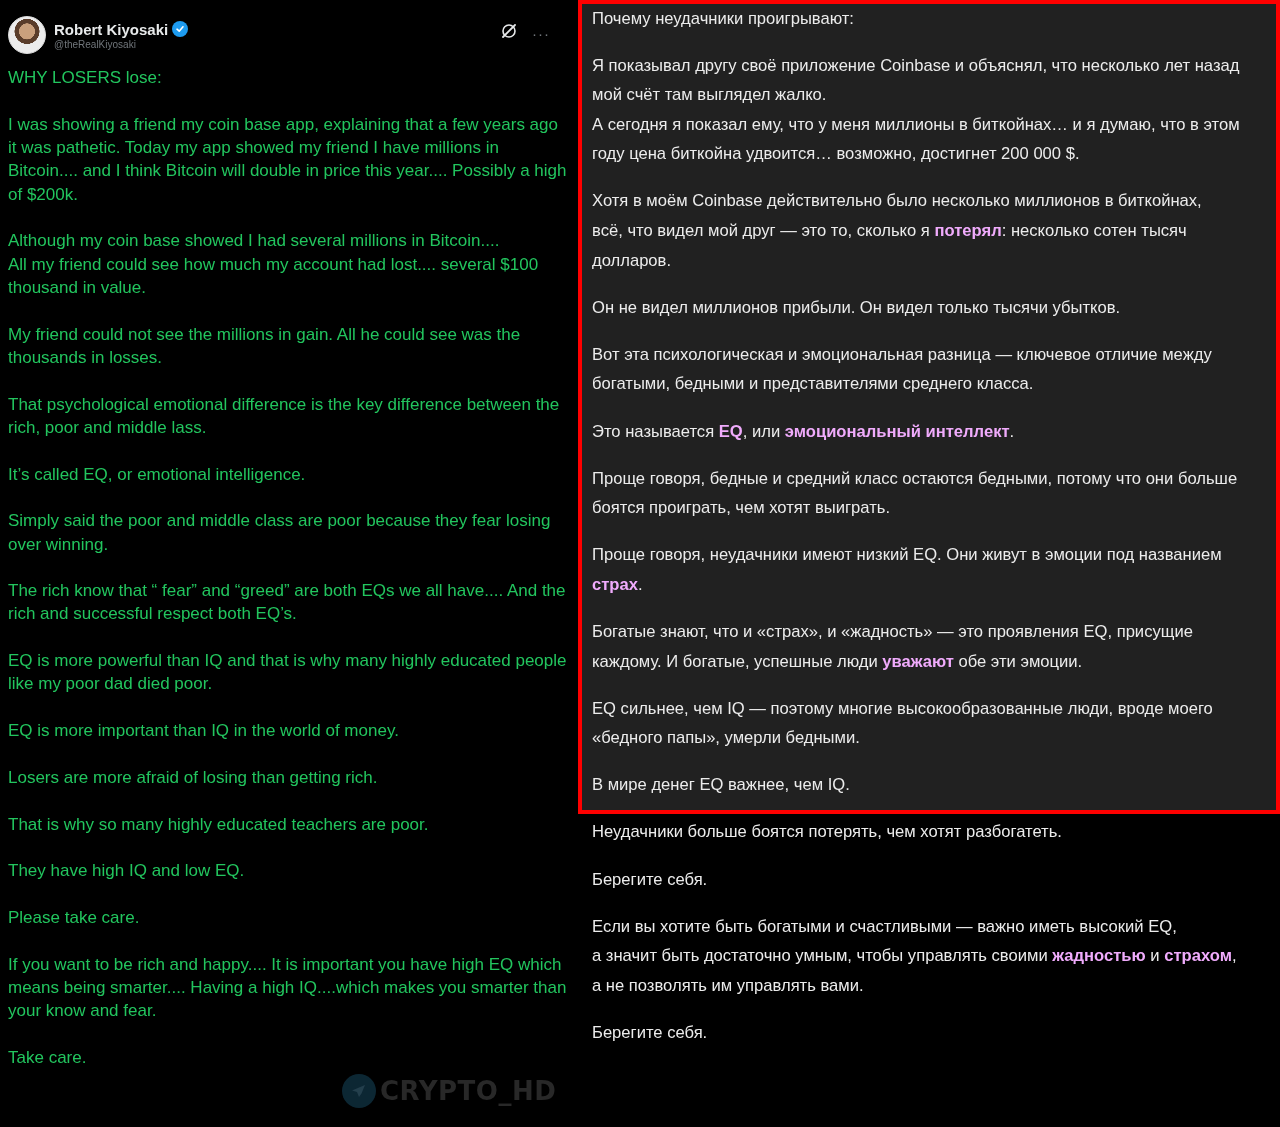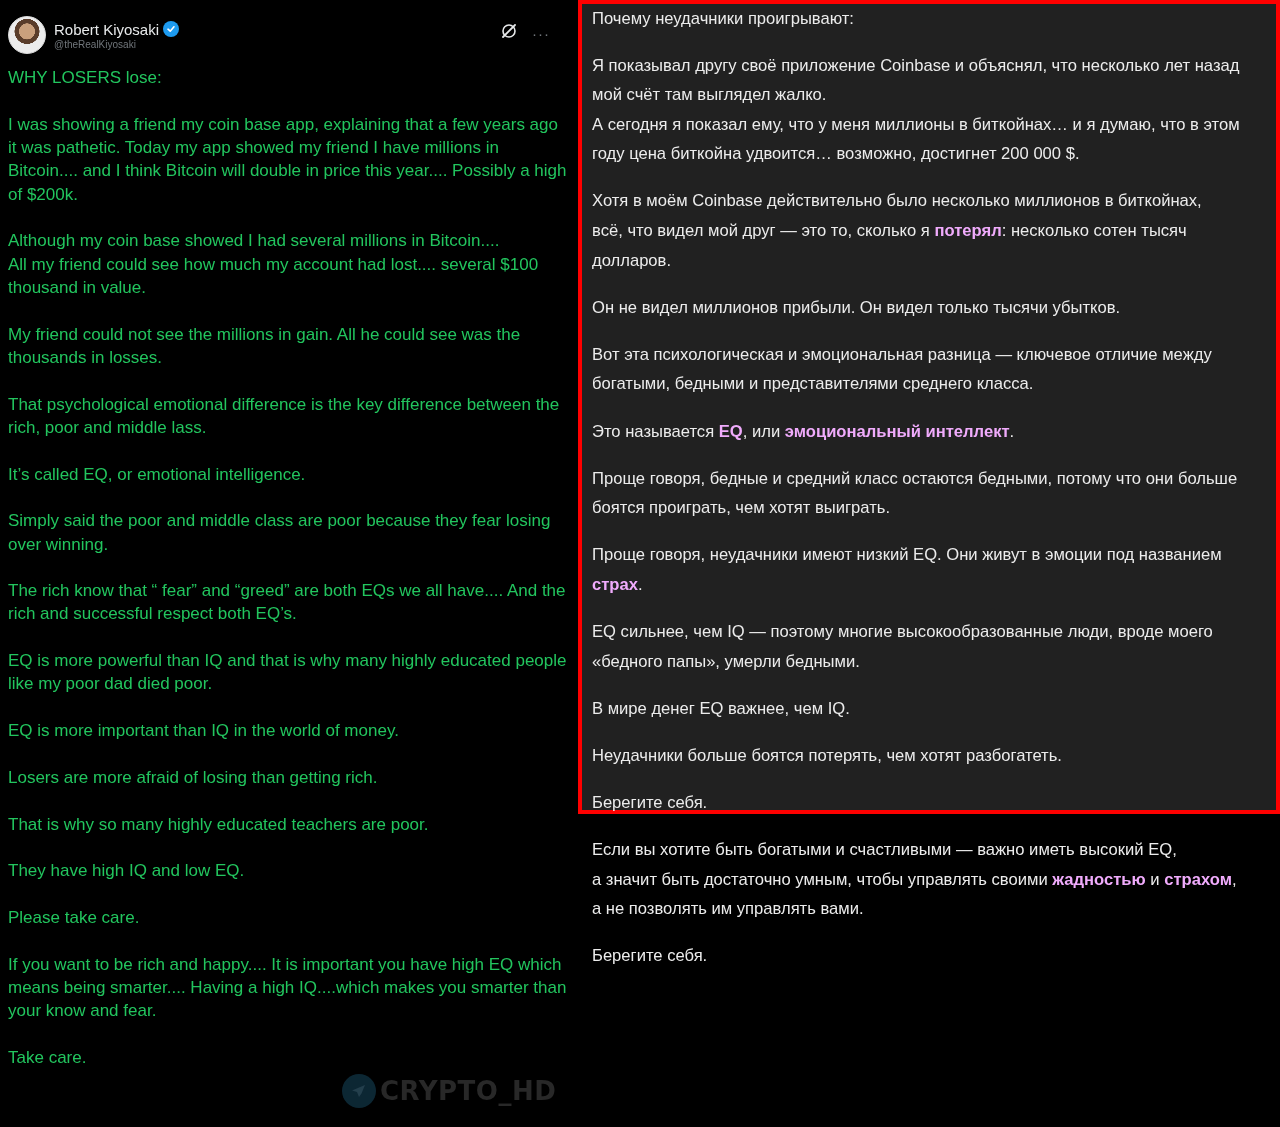--- a/index.html
+++ b/index.html
@@ -12,21 +12,21 @@
       background: #000; color: #e7e9ea; padding: 14px 8px 0 8px;
     }
     .tweet-header { display: flex; align-items: center; height: 42px; position: relative; }
     .avatar {
       width: 38px; height: 38px; border-radius: 50%;
       background: radial-gradient(circle at 50% 40%, #c9a07d 0 28%, #5a3d2b 29% 44%, #ececec 45% 100%);
       border: 1px solid #ddd; flex: none;
     }
     .names { margin-left: 8px; display: flex; flex-direction: column; }
     .name-row { display: flex; align-items: center; gap: 4px; }
-    .display-name { font-weight: 400; font-size: 15px; color: #e7e9ea; }
+    .display-name { font-weight: 700; font-size: 15px; color: #e7e9ea; }
     .verified {
       width: 16px; height: 16px; border-radius: 50%; background: #1d9bf0;
       display: inline-flex; align-items: center; justify-content: center;
     }
     .handle { font-size: 10px; color: #71767b; margin-top: 1px; }
     .header-icons { position: absolute; right: 20px; top: 8px; display: flex; align-items: center; gap: 14px; }
     .grok-icon { width: 18px; height: 18px; }
     .more-icon { color: #71767b; font-size: 15px; letter-spacing: 1px; line-height: 1; }
 
     .tweet-body { margin-top: 10px; font-size: 17px; line-height: 23.3px; color: #22c55e; }
@@ -116,20 +116,21 @@
     <p class="title">Почему неудачники проигрывают:</p>
     <p>Я показывал другу своё приложение Coinbase и объяснял, что несколько лет назад мой счёт там выглядел жалко.
 А сегодня я показал ему, что у меня миллионы в биткойнах… и я думаю, что в этом году цена биткойна удвоится… возможно, достигнет 200 000 $.</p>
     <p><span>Хотя в моём Coinbase действительно было несколько миллионов в биткойнах,
 всё, что видел мой друг — это то, сколько я </span><b>потерял</b><span>: несколько сотен тысяч долларов.</span></p>
     <p>Он не видел миллионов прибыли. Он видел только тысячи убытков.</p>
     <p>Вот эта психологическая и эмоциональная разница — ключевое отличие между богатыми, бедными и представителями среднего класса.</p>
     <p><span>Это называется </span><b>EQ</b><span>, или </span><b>эмоциональный интеллект</b><span>.</span></p>
     <p>Проще говоря, бедные и средний класс остаются бедными, потому что они больше боятся проиграть, чем хотят выиграть.</p>
     <p><span>Проще говоря, неудачники имеют низкий EQ. Они живут в эмоции под названием </span><b>страх</b><span>.</span></p>
+    <p><span>Богатые знают, что и «страх», и «жадность» — это проявления EQ, присущие каждому. И богатые, успешные люди </span><b>уважают</b><span> обе эти эмоции.</span></p>
     <p>EQ сильнее, чем IQ — поэтому многие высокообразованные люди, вроде моего «бедного папы», умерли бедными.</p>
     <p>В мире денег EQ важнее, чем IQ.</p>
     <p>Неудачники больше боятся потерять, чем хотят разбогатеть.</p>
     <p>Берегите себя.</p>
     <p><span>Если вы хотите быть богатыми и счастливыми — важно иметь высокий EQ,
 а значит быть достаточно умным, чтобы управлять своими </span><b>жадностью</b><span> и </span><b>страхом</b><span>,
 а не позволять им управлять вами.</span></p>
     <p>Берегите себя.</p>
   </div>
 </section>

